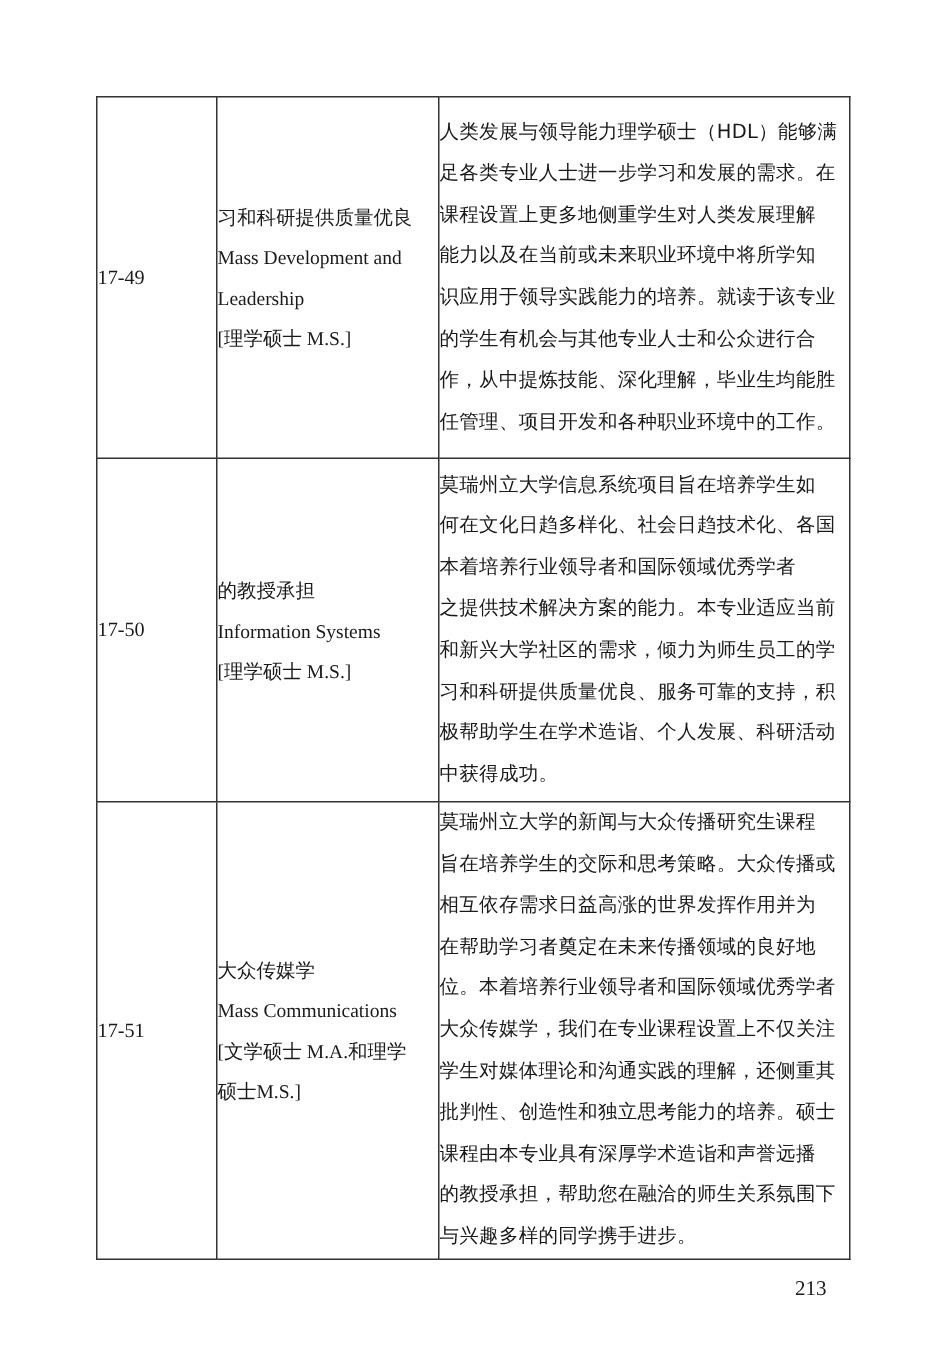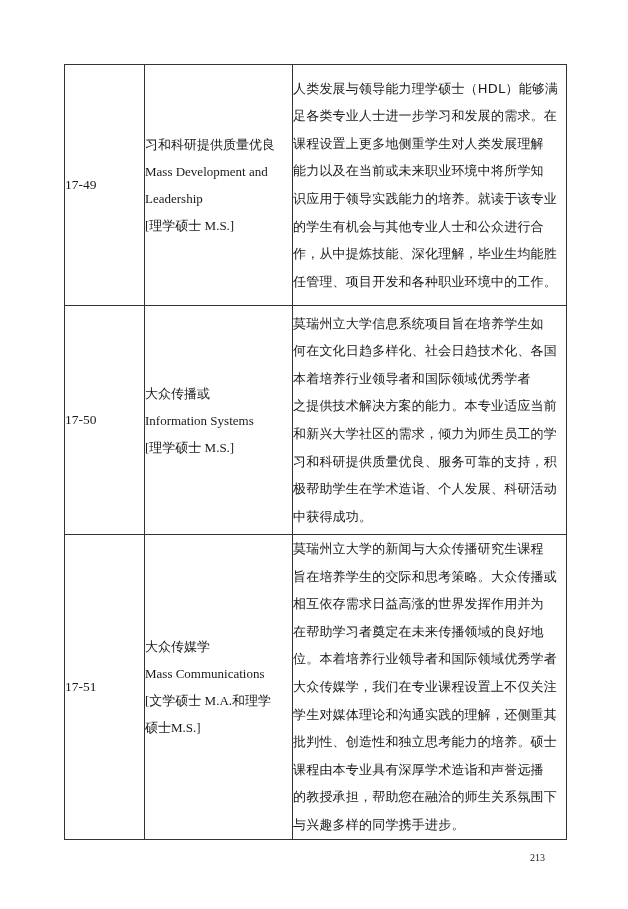--- a/index.html
+++ b/index.html
@@ -14,21 +14,21 @@
   td.num { font-size:13.5px; padding-left:2px; font-family:"Liberation Serif",serif; }
   td.major { font-size:13px; line-height:27px; padding-left:2px;
              font-family:"Liberation Serif","DejaVu Serif",serif; }
   td.goal { font-size:13px; line-height:27.6px; padding:0 1px 0 2px;
             letter-spacing:0.2px; text-align:justify;
             font-family:"DejaVu Sans","Liberation Sans",sans-serif; }
   td.goal div { white-space:nowrap; overflow:hidden; }
   .r1 td { height:240px; }
   .r2 td { height:228px; }
   .r3 td { height:283px; }
-  .pagenum { position:absolute; left:530px; top:852px; font-size:10px;
+  .pagenum { position:absolute; left:530px; top:852px; font-size:14px;
              font-family:"Liberation Serif",serif; }
 </style>
 </head>
 <body>
 
 <table class="main">
   <colgroup>
       <col class="c1">
       <col class="c2">
       <col class="c3">
@@ -51,21 +51,21 @@
       <div>识应用于领导实践能力的培养。就读于该专业</div>
       <div>的学生有机会与其他专业人士和公众进行合</div>
       <div>作，从中提炼技能、深化理解，毕业生均能胜</div>
       <div>任管理、项目开发和各种职业环境中的工作。</div>
     </td>
   </tr>
 
   <tr class="r2">
     <td class="num">17-50</td>
     <td class="major">
-      <div>大众传播或</div>
+      <div>的教授承担</div>
       <div>Information Systems</div>
       <div>[理学硕士  M.S.]</div>
     </td>
     <td class="goal">
       <div>莫瑞州立大学信息系统项目旨在培养学生如</div>
       <div>何在文化日趋多样化、社会日趋技术化、各国</div>
       <div>本着培养行业领导者和国际领域优秀学者</div>
       <div>之提供技术解决方案的能力。本专业适应当前</div>
       <div>和新兴大学社区的需求，倾力为师生员工的学</div>
       <div>习和科研提供质量优良、服务可靠的支持，积</div>

